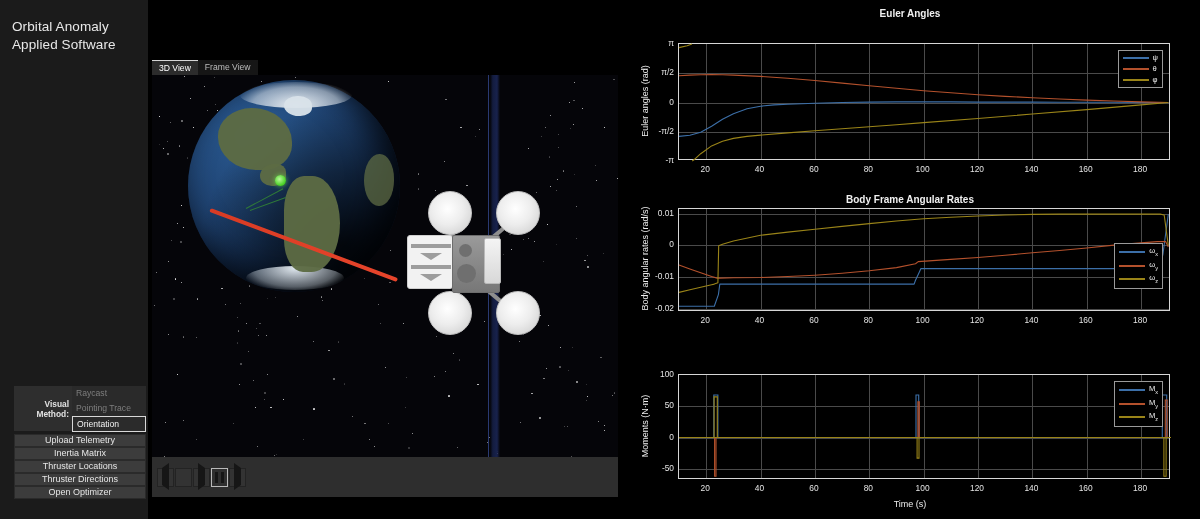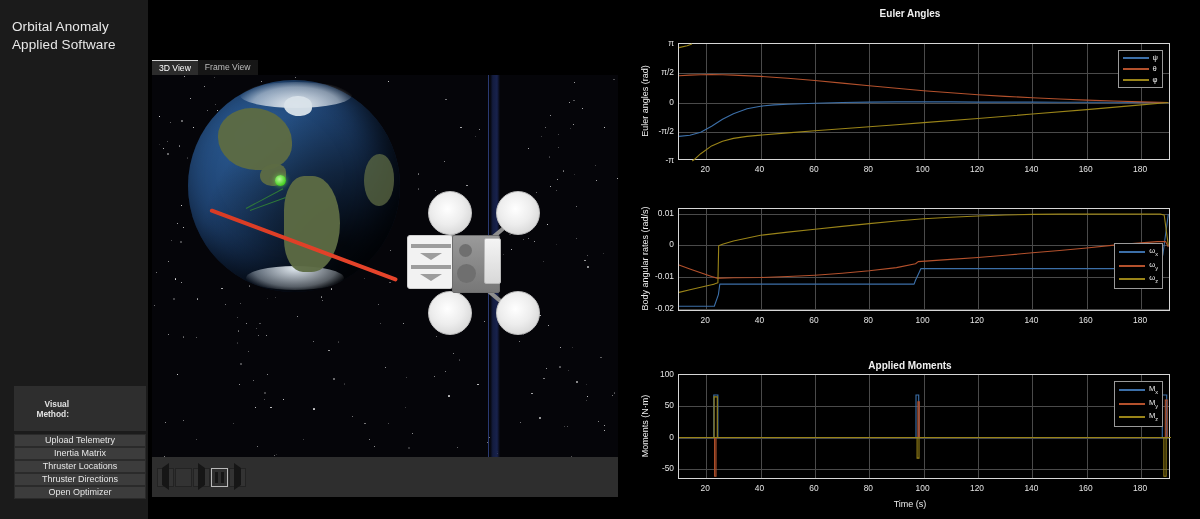--- a/index.html
+++ b/index.html
@@ -172,20 +172,25 @@
 <body>
 
 <div id="app">
 
   <div id="left-panel">
     <div id="app-title">Orbital Anomaly
 Applied Software</div>
 
     <div id="visual-method-group">
       <div id="visual-method-label">Visual Method:</div>
+      <div id="visual-method-list">
+          <div class="vm-option">Raycast</div>
+          <div class="vm-option">Pointing Trace</div>
+          <div class="vm-option selected">Orientation</div>
+        </div>
     </div>
 
     <div id="side-buttons">
         <div class="side-btn" style="top:434px">Upload Telemetry</div>
         <div class="side-btn" style="top:447px">Inertia Matrix</div>
         <div class="side-btn" style="top:460px">Thruster Locations</div>
         <div class="side-btn" style="top:473px">Thruster Directions</div>
         <div class="side-btn" style="top:486px">Open Optimizer</div>
       </div>
   </div>
@@ -570,20 +575,21 @@
         <div class="xtick" style="left:193.9px;top:164px">60</div>
         <div class="xtick" style="left:248.3px;top:164px">80</div>
         <div class="xtick" style="left:302.6px;top:164px">100</div>
         <div class="xtick" style="left:357.0px;top:164px">120</div>
         <div class="xtick" style="left:411.4px;top:164px">140</div>
         <div class="xtick" style="left:465.7px;top:164px">160</div>
         <div class="xtick" style="left:520.1px;top:164px">180</div>
         <div class="ylabel" style="left:-2.5px;top:95.5px;width:117px;left:-34.5px">Euler angles (rad)</div>
       </div>
       <div class="chart" style="top:186px;height:166px">
+        <div class="chart-title">Body Frame Angular Rates</div>
         <div class="plot-area" style="left:58px;top:22px;width:492px;height:103px">
           <div class="gridline-v" style="left:27.2px"></div>
           <div class="gridline-v" style="left:81.5px"></div>
           <div class="gridline-v" style="left:135.9px"></div>
           <div class="gridline-v" style="left:190.3px"></div>
           <div class="gridline-v" style="left:244.6px"></div>
           <div class="gridline-v" style="left:299.0px"></div>
           <div class="gridline-v" style="left:353.4px"></div>
           <div class="gridline-v" style="left:407.7px"></div>
           <div class="gridline-v" style="left:462.1px"></div>
@@ -620,21 +626,20 @@
         <div class="xtick" style="left:193.9px;top:129px">60</div>
         <div class="xtick" style="left:248.3px;top:129px">80</div>
         <div class="xtick" style="left:302.6px;top:129px">100</div>
         <div class="xtick" style="left:357.0px;top:129px">120</div>
         <div class="xtick" style="left:411.4px;top:129px">140</div>
         <div class="xtick" style="left:465.7px;top:129px">160</div>
         <div class="xtick" style="left:520.1px;top:129px">180</div>
         <div class="ylabel" style="left:4.5px;top:67.5px;width:103px;left:-27.5px">Body angular rates (rad/s)</div>
       </div>
       <div class="chart" style="top:352px;height:167px">
-        <div class="chart-title">Applied Moments</div>
         <div class="plot-area" style="left:58px;top:22px;width:492px;height:105px">
           <div class="gridline-v" style="left:27.2px"></div>
           <div class="gridline-v" style="left:81.5px"></div>
           <div class="gridline-v" style="left:135.9px"></div>
           <div class="gridline-v" style="left:190.3px"></div>
           <div class="gridline-v" style="left:244.6px"></div>
           <div class="gridline-v" style="left:299.0px"></div>
           <div class="gridline-v" style="left:353.4px"></div>
           <div class="gridline-v" style="left:407.7px"></div>
           <div class="gridline-v" style="left:462.1px"></div>

